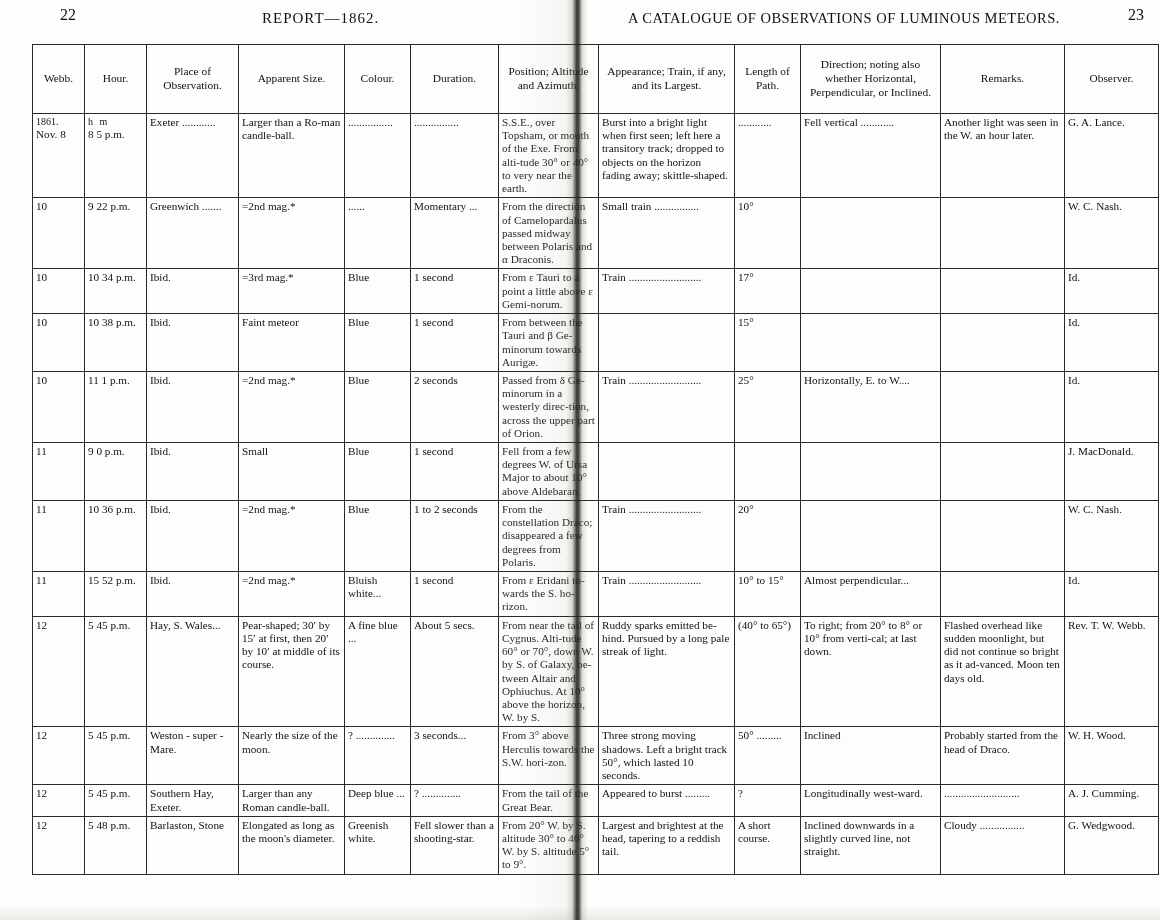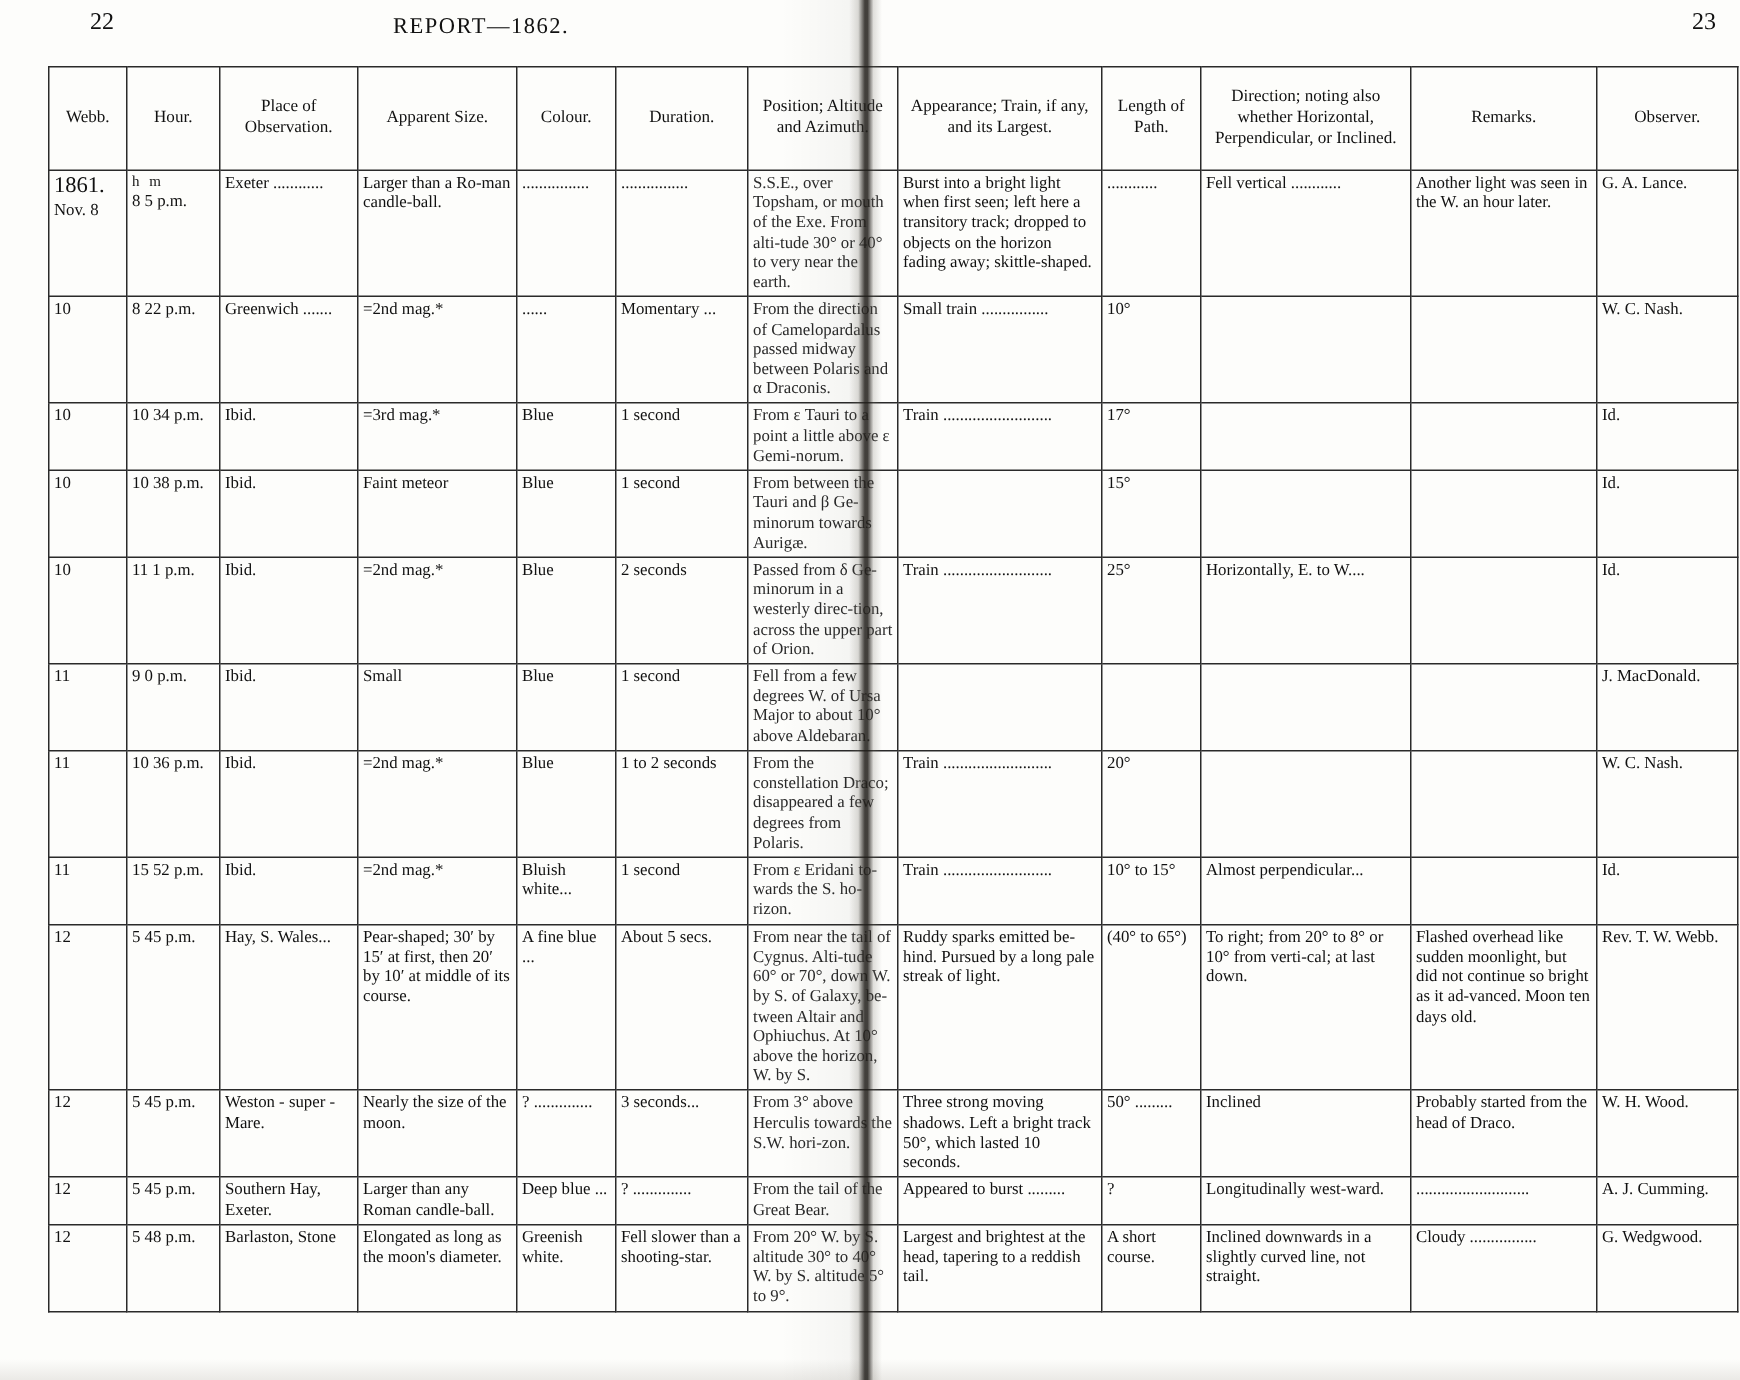--- a/index.html
+++ b/index.html
@@ -107,21 +107,21 @@
   col.c-colour { width: 66px; }
   col.c-dur { width: 88px; }
   col.c-pos { width: 100px; }
   col.c-app { width: 136px; }
   col.c-len { width: 66px; }
   col.c-dir { width: 140px; }
   col.c-rem { width: 124px; }
   col.c-obs { width: 94px; }
 
   td.num { white-space: nowrap; }
-  .yearline { font-size: 15px; }
+  .yearline { font-size: 10px; }
   .hm { font-size: 10px; letter-spacing: 2px; }
   .tight { display: block; }
 
   
   .faded { color: #2a2a2a; }
 
   
   .bottom-edge {
     position: absolute;
     left: 0; right: 0; bottom: 0;
@@ -130,20 +130,21 @@
     pointer-events: none;
   }
 </style>
 </head>
 <body>
 
 <div class="scan">
 
   <div class="head-folio" id="folio-left">22</div>
   <div class="head" id="head-left">REPORT—1862.</div>
+  <div class="head" id="head-right">A CATALOGUE OF OBSERVATIONS OF LUMINOUS METEORS.</div>
   <div class="head-folio" id="folio-right">23</div>
 
   <div class="tablewrap">
     <table class="meteors">
       <colgroup>
         <col class="c-date">
           <col class="c-hour">
           <col class="c-place">
           <col class="c-size">
         <col class="c-colour">
@@ -188,21 +189,21 @@
           <td class="faded">S.S.E., over Topsham, or mouth of the Exe. From alti-tude 30° or 40° to very near the earth.</td>
           <td>Burst into a bright light when first seen; left here a transitory track; dropped to objects on the horizon fading away; skittle-shaped.</td>
           <td>............</td>
           <td>Fell vertical      ............</td>
           <td>Another light was seen in the W. an hour later.</td>
           <td>G. A. Lance.</td>
         </tr>
 
         <tr>
           <td class="num">10</td>
-          <td class="num">8 22  p.m.</td>
+          <td class="num">9 22  p.m.</td>
           <td>Greenwich .......</td>
           <td>=2nd mag.*</td>
           <td>......</td>
           <td>Momentary ...</td>
           <td class="faded">From the direction of Camelopardalus passed midway between Polaris and α Draconis.</td>
           <td>Small train ................</td>
           <td>10°</td>
           <td></td>
           <td></td>
           <td>W. C. Nash.</td>

